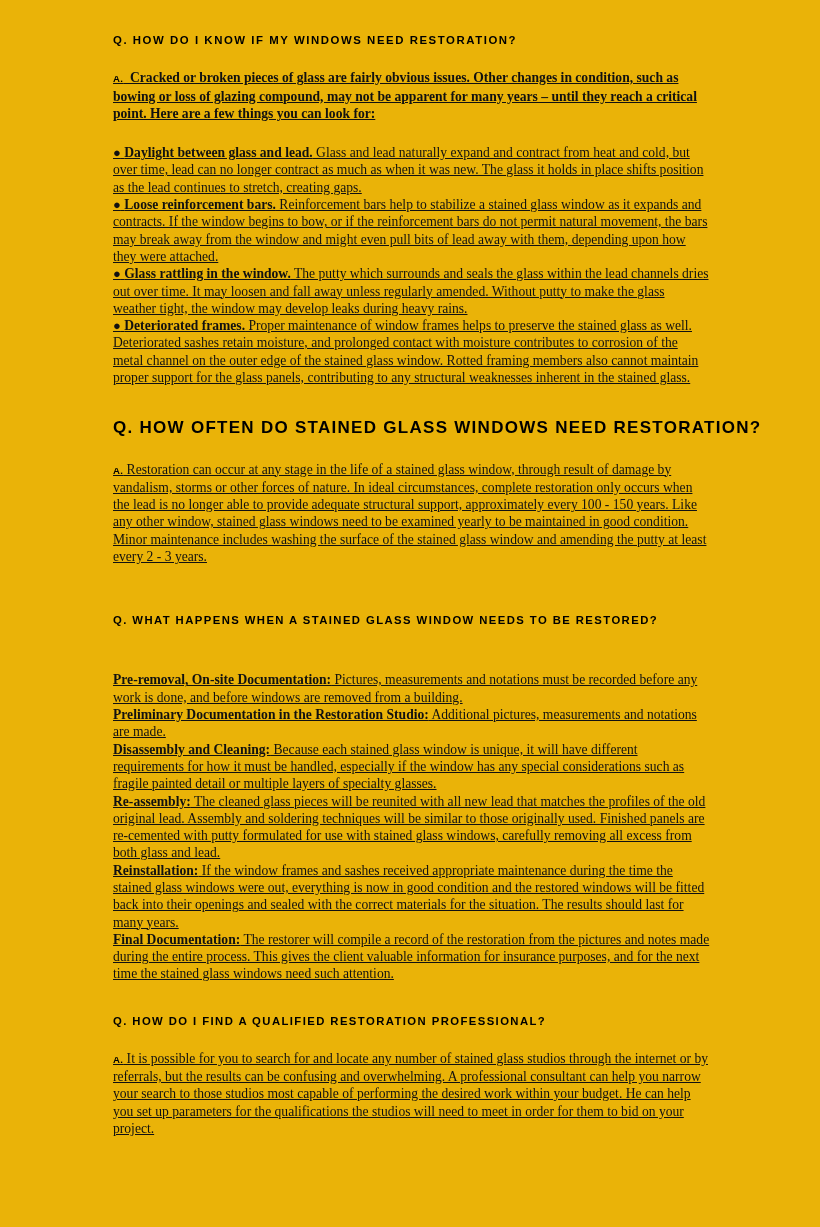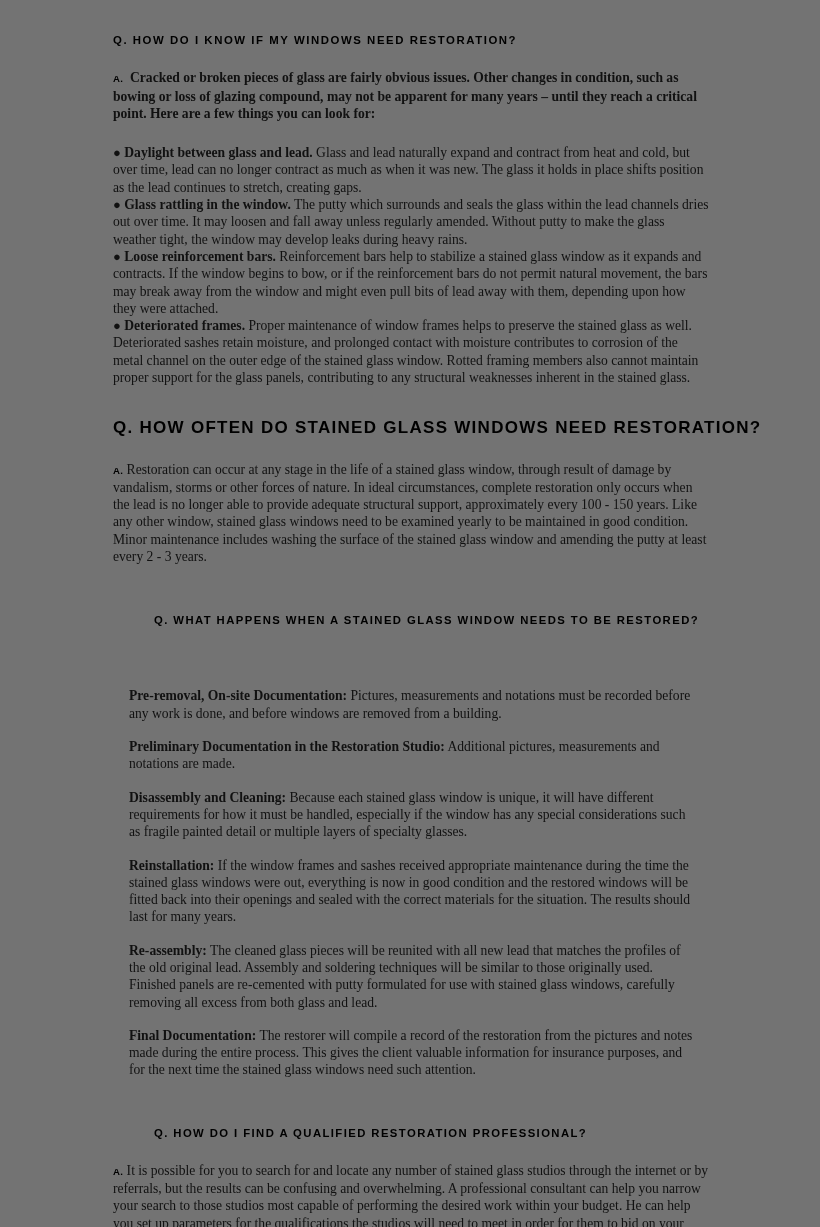--- a/index.html
+++ b/index.html
@@ -14,21 +14,21 @@
     font-family: "Liberation Serif", "DejaVu Serif", serif;
     color: #0d0d0d;
     overflow: hidden;
   }
   .page {
     position: relative;
     width: 820px;
     height: 1227px;
     box-sizing: border-box;
     padding: 33px 110px 0 113px;
-    background: #737373;
+    background: #eab308;
   }
   .doc-body {
     width: 597px;
   }
 
   
   .q-heading {
     font-family: "Liberation Sans", "DejaVu Sans", sans-serif;
     font-weight: bold;
     font-size: 11.4px;
@@ -38,30 +38,30 @@
     line-height: 1.25;
     white-space: nowrap;
   }
   .q-heading.tight {
     letter-spacing: 1.28px;
     font-size: 17px;
   }
   .q-heading.tight2 {
     letter-spacing: 1.42px;
     font-size: 11.3px;
-    margin-left: 41px;
   }
 
   
   p.para {
     margin: 0;
     font-size: 13.6px;
     line-height: 17.3px;
     text-align: left;
     color: #111;
+    text-decoration: underline;
   }
   .ans-label {
     font-family: "Liberation Sans", "DejaVu Sans", sans-serif;
     font-weight: bold;
     font-size: 9.6px;
     letter-spacing: 0.3px;
     text-transform: uppercase;
     color: #000;
   }
   .b {
@@ -69,21 +69,21 @@
   }
   .bullet {
     font-weight: bold;
     font-size: 13px;
   }
   .gap-m  { height: 17px; }
   .gap-l  { height: 22px; }
   .gap-xxl { height: 31px; }
 
   .bullet-block p.para { margin: 0; }
-  .steps-block p.para { margin: 16px; }
+  .steps-block p.para { margin: 0; }
 </style>
 </head>
 <body>
 
 <div class="page">
   <div class="doc-body">
 
     <div>
       <div class="q-heading">Q.  How do I know if my windows need restoration?</div>
       <div class="gap-l"></div>
@@ -92,25 +92,25 @@
       </p>
       <div class="gap-l"></div>
 
       <div class="bullet-block">
         <p class="para">
           <span class="bullet">●</span>
           <span class="b">Daylight between glass and lead.</span><span> Glass and lead naturally expand and contract from heat and cold, but over time, lead can no longer contract as much as when it was new. The glass it holds in place shifts position as the lead continues to stretch, creating gaps.</span>
         </p>
         <p class="para">
           <span class="bullet">●</span>
-          <span class="b">Glass rattling in the window.</span><span> The putty which surrounds and seals the glass within the lead channels dries out over time. It may loosen and fall away unless regularly amended. Without putty to make the glass weather tight, the window may develop leaks during heavy rains.</span>
+          <span class="b">Loose reinforcement bars.</span><span> Reinforcement bars help to stabilize a stained glass window as it expands and contracts.  If the window begins to bow, or if the reinforcement bars do not permit natural movement, the bars may break away from the window and might even pull bits of lead away with them, depending upon how they were attached.</span>
         </p>
         <p class="para">
           <span class="bullet">●</span>
-          <span class="b">Loose reinforcement bars.</span><span> Reinforcement bars help to stabilize a stained glass window as it expands and contracts.  If the window begins to bow, or if the reinforcement bars do not permit natural movement, the bars may break away from the window and might even pull bits of lead away with them, depending upon how they were attached.</span>
+          <span class="b">Glass rattling in the window.</span><span> The putty which surrounds and seals the glass within the lead channels dries out over time. It may loosen and fall away unless regularly amended. Without putty to make the glass weather tight, the window may develop leaks during heavy rains.</span>
         </p>
         <p class="para">
           <span class="bullet">●</span>
           <span class="b">Deteriorated frames.</span><span> Proper maintenance of window frames helps to preserve the stained glass as well. Deteriorated sashes retain moisture, and prolonged contact with moisture contributes to corrosion of the metal channel on the outer edge of the stained glass window. Rotted framing members also cannot maintain proper support for the glass panels, contributing to any structural weaknesses inherent in the stained glass.</span>
         </p>
       </div>
     </div>
 
     <div class="gap-xxl"></div>
 
@@ -134,24 +134,24 @@
         <p class="para">
           <span class="b">Pre-removal, On-site Documentation:</span><span> Pictures, measurements and notations must be recorded before any work is done, and before windows are removed from a building.</span>
         </p>
         <p class="para">
           <span class="b">Preliminary Documentation in the Restoration Studio:</span><span> Additional pictures, measurements and notations are made.</span>
         </p>
         <p class="para">
           <span class="b">Disassembly and Cleaning:</span><span> Because each stained glass window is unique, it will have different requirements for how it must be handled, especially if the window has any special considerations such as fragile painted detail or multiple layers of specialty glasses.</span>
         </p>
         <p class="para">
-          <span class="b">Reinstallation:</span><span> If the window frames and sashes received appropriate maintenance during the time the stained glass windows were out, everything is now in good condition and the restored windows will be fitted back into their openings and sealed with the correct materials for the situation. The results should last for many years.</span>
+          <span class="b">Re-assembly:</span><span> The cleaned glass pieces will be reunited with all new lead that matches the profiles of the old original lead. Assembly and soldering techniques will be similar to those originally used. Finished panels are re-cemented with putty formulated for use with stained glass windows, carefully removing all excess from both glass and lead.</span>
         </p>
         <p class="para">
-          <span class="b">Re-assembly:</span><span> The cleaned glass pieces will be reunited with all new lead that matches the profiles of the old original lead. Assembly and soldering techniques will be similar to those originally used. Finished panels are re-cemented with putty formulated for use with stained glass windows, carefully removing all excess from both glass and lead.</span>
+          <span class="b">Reinstallation:</span><span> If the window frames and sashes received appropriate maintenance during the time the stained glass windows were out, everything is now in good condition and the restored windows will be fitted back into their openings and sealed with the correct materials for the situation. The results should last for many years.</span>
         </p>
         <p class="para">
           <span class="b">Final Documentation:</span><span> The restorer will compile a record of the restoration from the pictures and notes made during the entire process.  This gives the client valuable information for insurance purposes, and for the next time the stained glass windows need such attention.</span>
         </p>
       </div>
     </div>
 
     <div class="gap-xxl"></div>
 
     <div>

